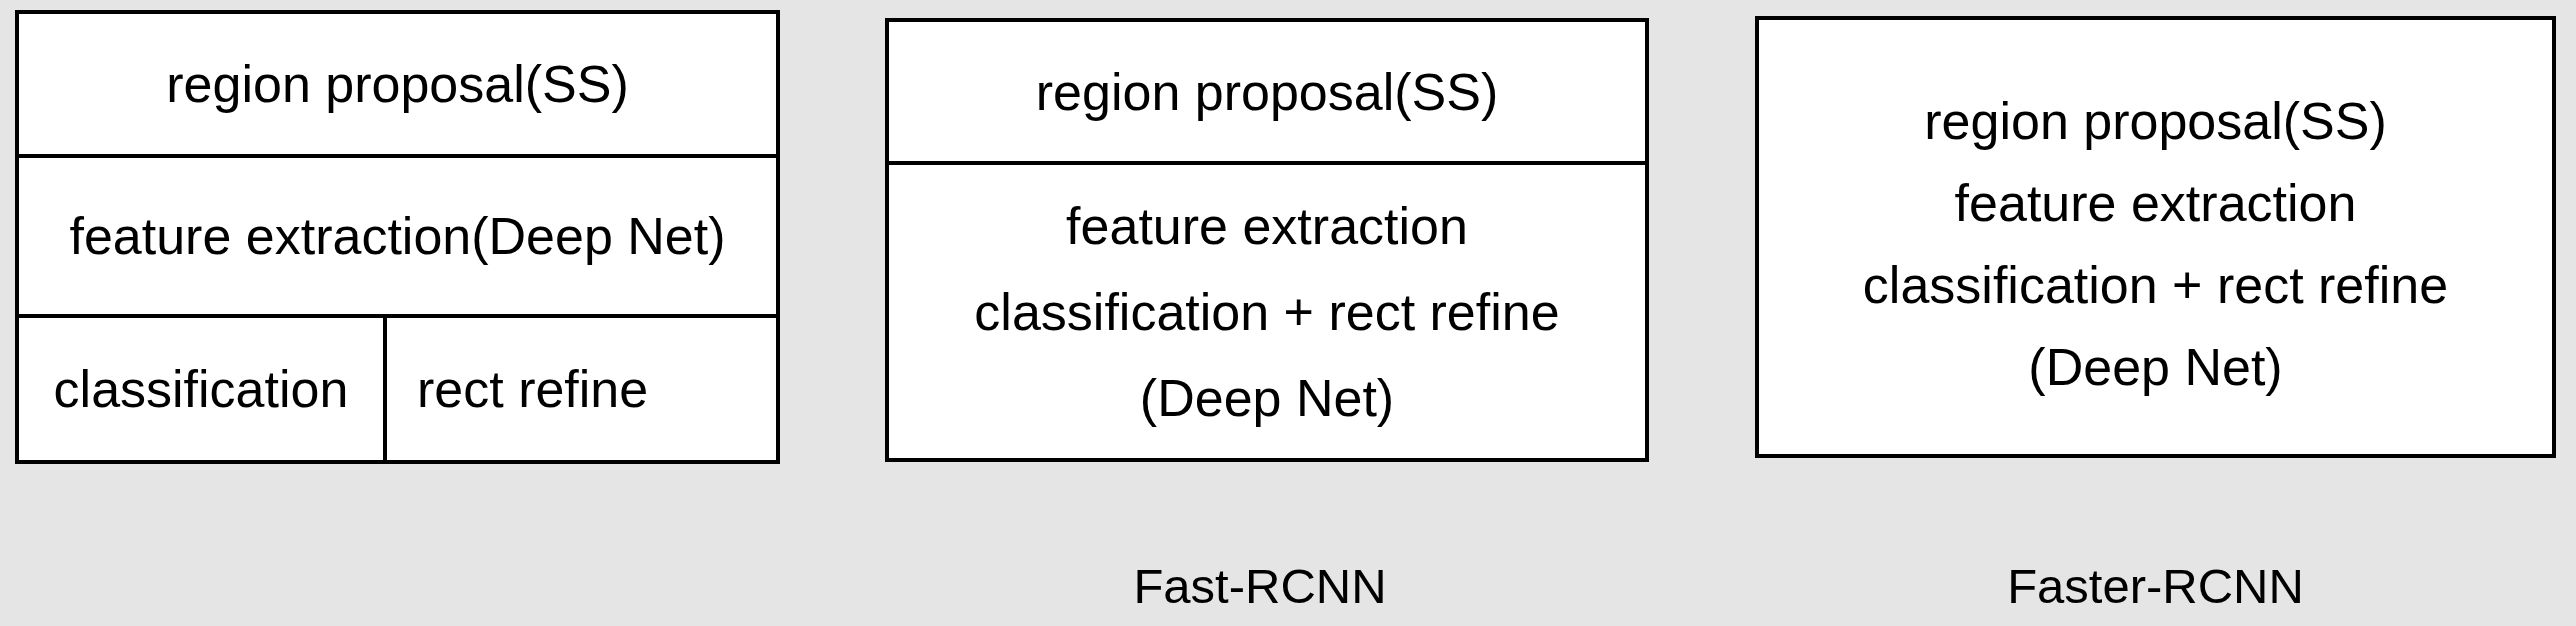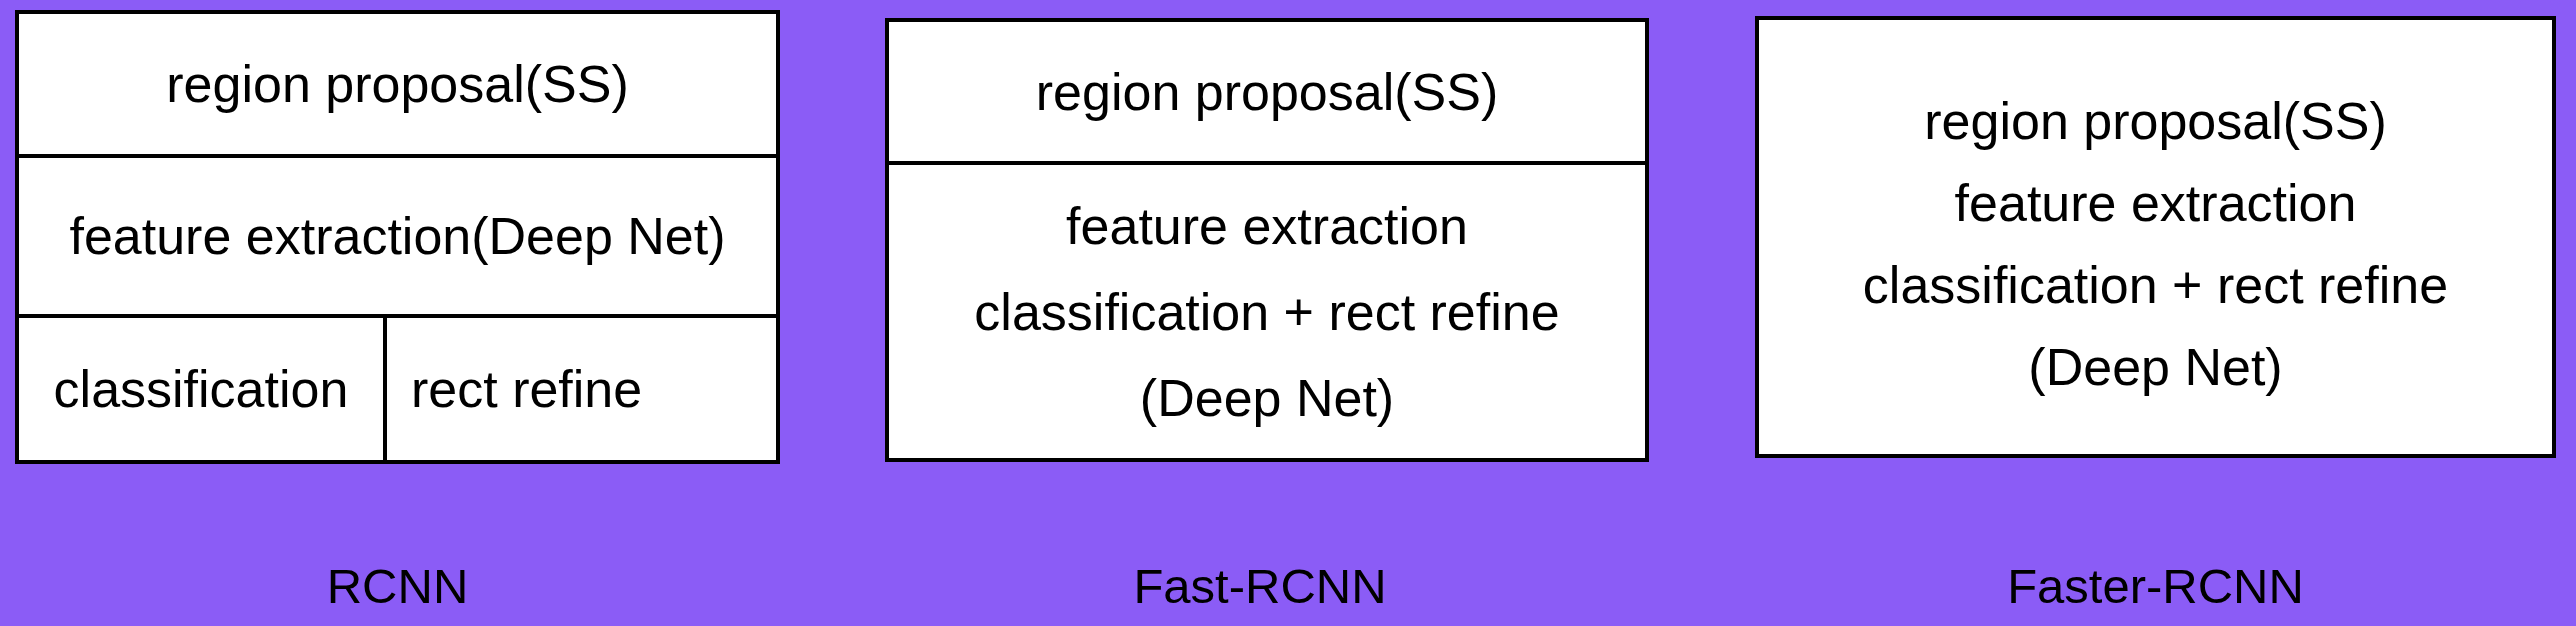--- a/index.html
+++ b/index.html
@@ -1,20 +1,20 @@
 <!DOCTYPE html>
 <html style="font-size:15px"><head>
 <meta charset="utf-8">
 <style>
   html,body{margin:0;padding:0;background:#ffffff;}
   #canvas{
     position:relative;
     width:2576px;
     height:626px;
-    background:#8b5cf6;
+    background:#e5e5e5;
     color:#000000;
     font-family:"Liberation Sans","DejaVu Sans",sans-serif;
     overflow:hidden;
   }
   .fig{
     position:absolute;
     box-sizing:border-box;
     border:4.7px solid #000000;
     background:#ffffff;
     display:flex;
@@ -40,21 +40,21 @@
     width:368px;
     border-right:4.7px solid #000000;
     display:flex;flex-direction:row;
     align-items:center;justify-content:center;
     line-height:79px;white-space:nowrap;
   }
   .cell-right{
     flex:1;
     display:flex;flex-direction:column;
     justify-content:center;
-    padding-left:24px;
+    padding-left:30px;
     line-height:79px;white-space:nowrap;
   }
 
   
   #fig-fast{left:885px;top:18px;width:764px;height:444px;}
   #fig-fast .row1{height:143px;}
   #fig-fast .row2{
     flex:1;
     display:flex;flex-direction:column;
     align-items:center;justify-content:center;
@@ -97,21 +97,20 @@
     </div>
     <div class="row3">
       <div class="cell-left">
         <span>classification</span>
       </div>
       <div class="cell-right">
         <span>rect refine</span>
       </div>
     </div>
   </div>
-  <div class="fig-label" id="label-rcnn">RCNN</div>
 
   <div class="fig" id="fig-fast">
     <div class="row row1 divider-bottom">
       <span>region proposal(SS)</span>
     </div>
     <div class="row2">
       <span>feature extraction</span>
       <span>classification + rect refine</span>
       <span>(Deep Net)</span>
     </div>

